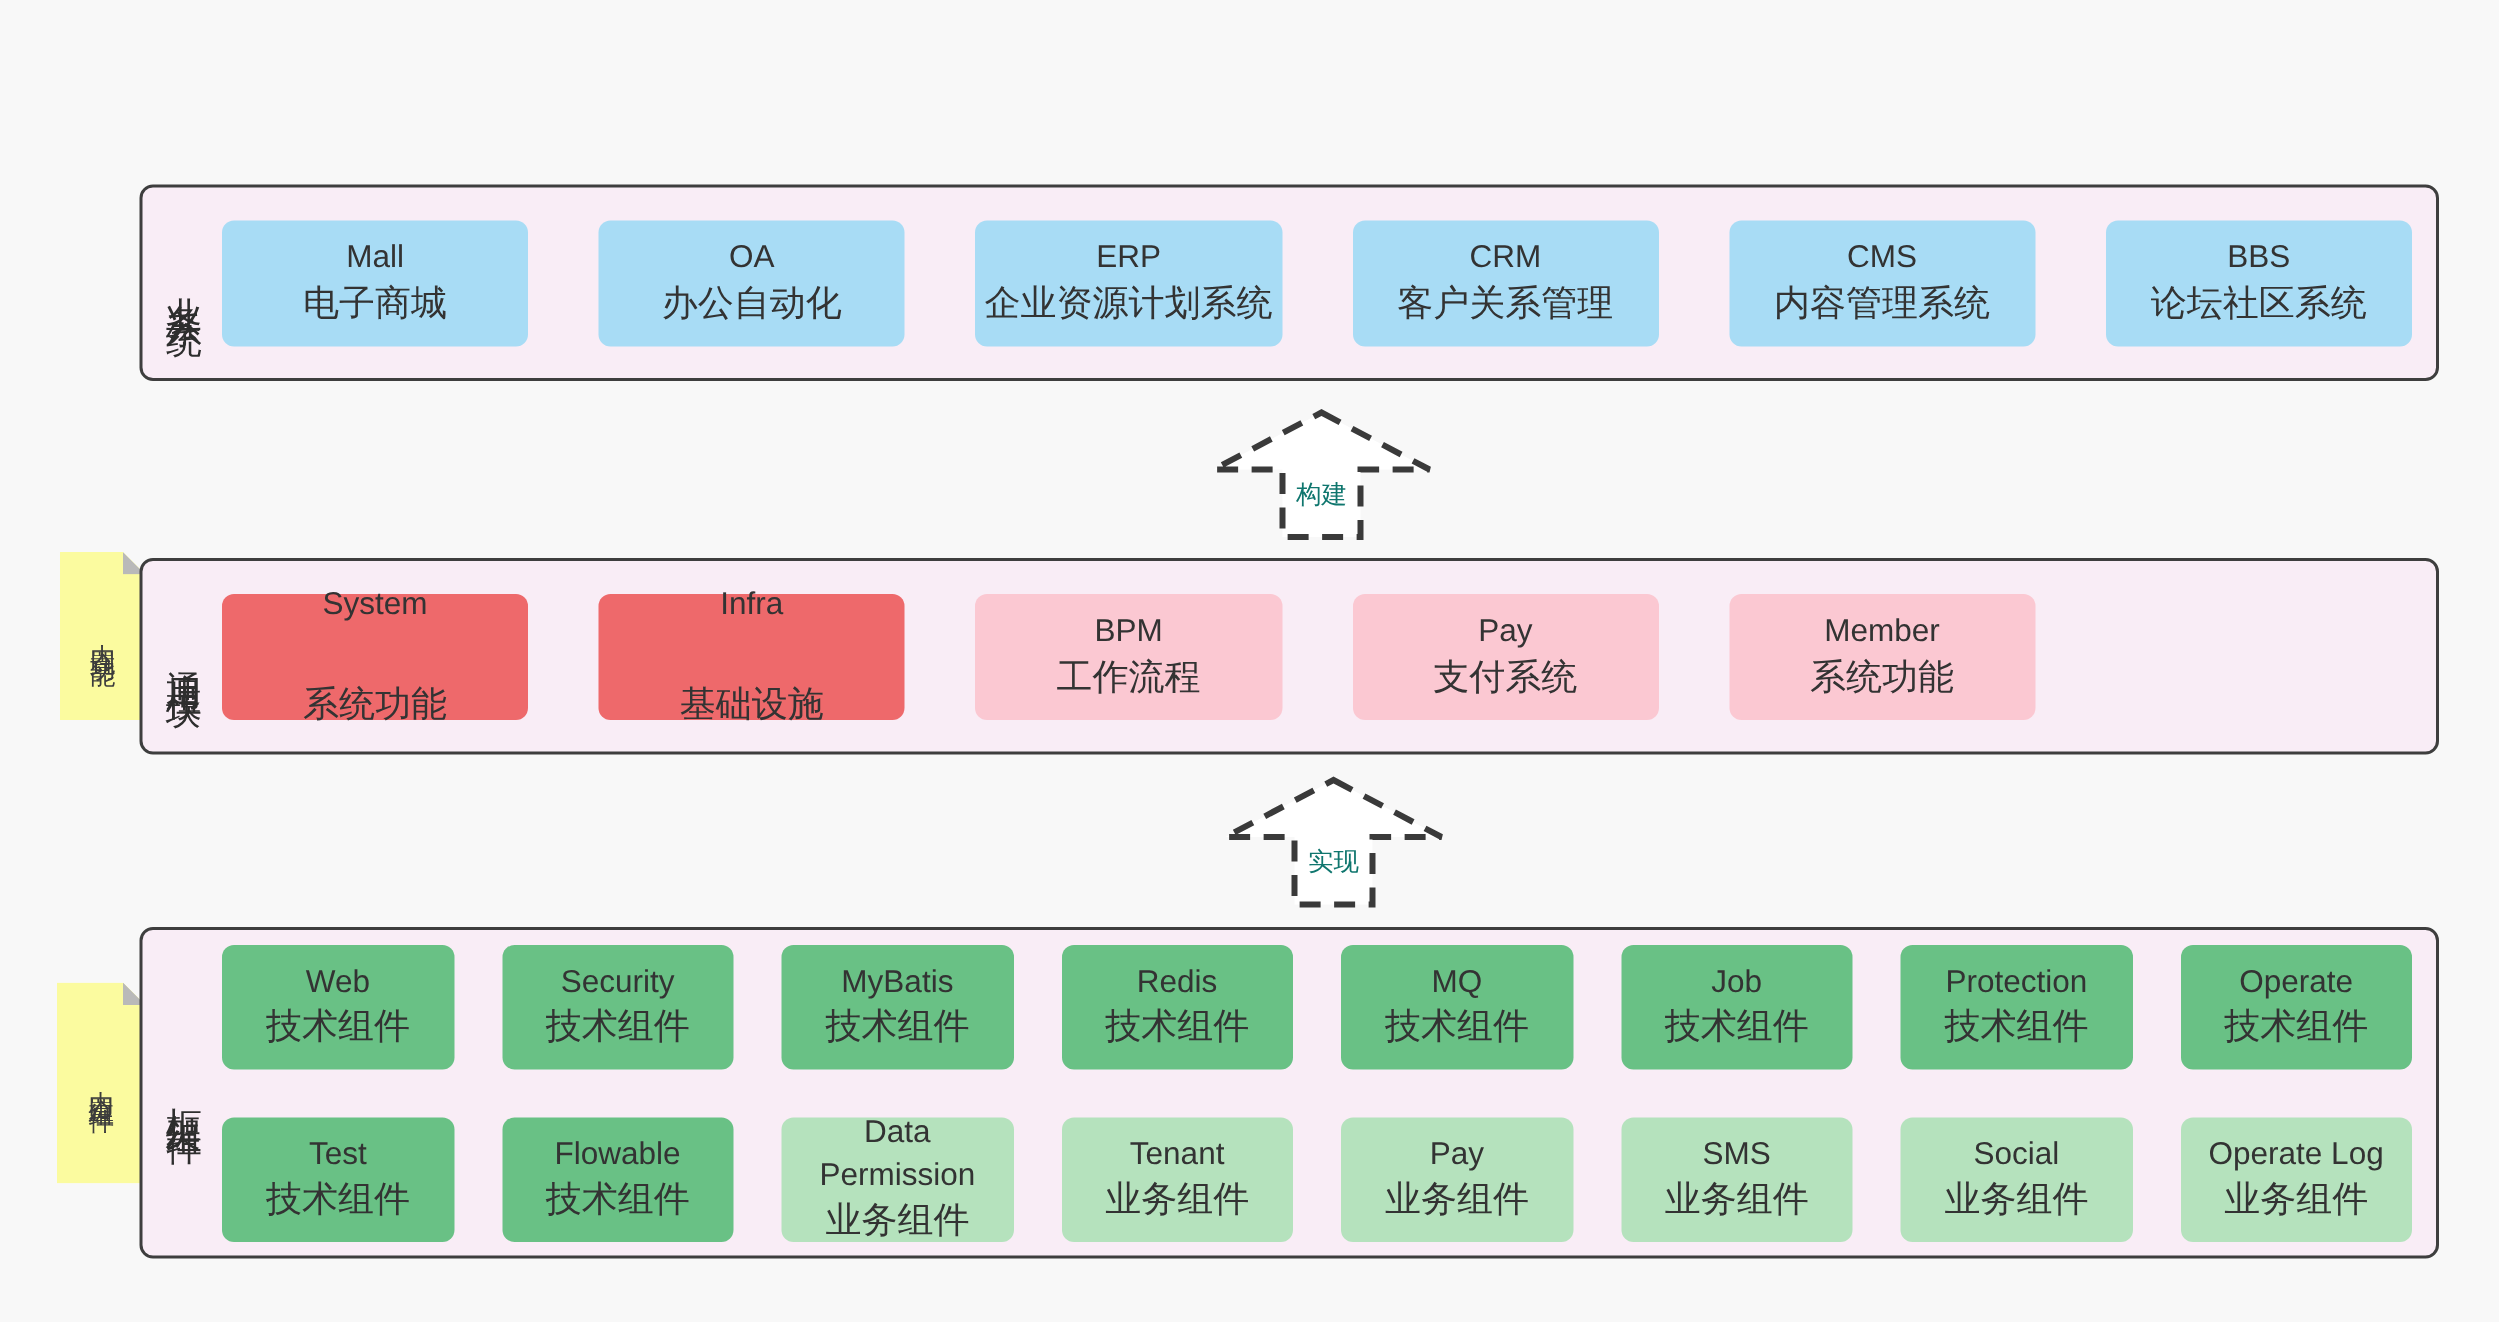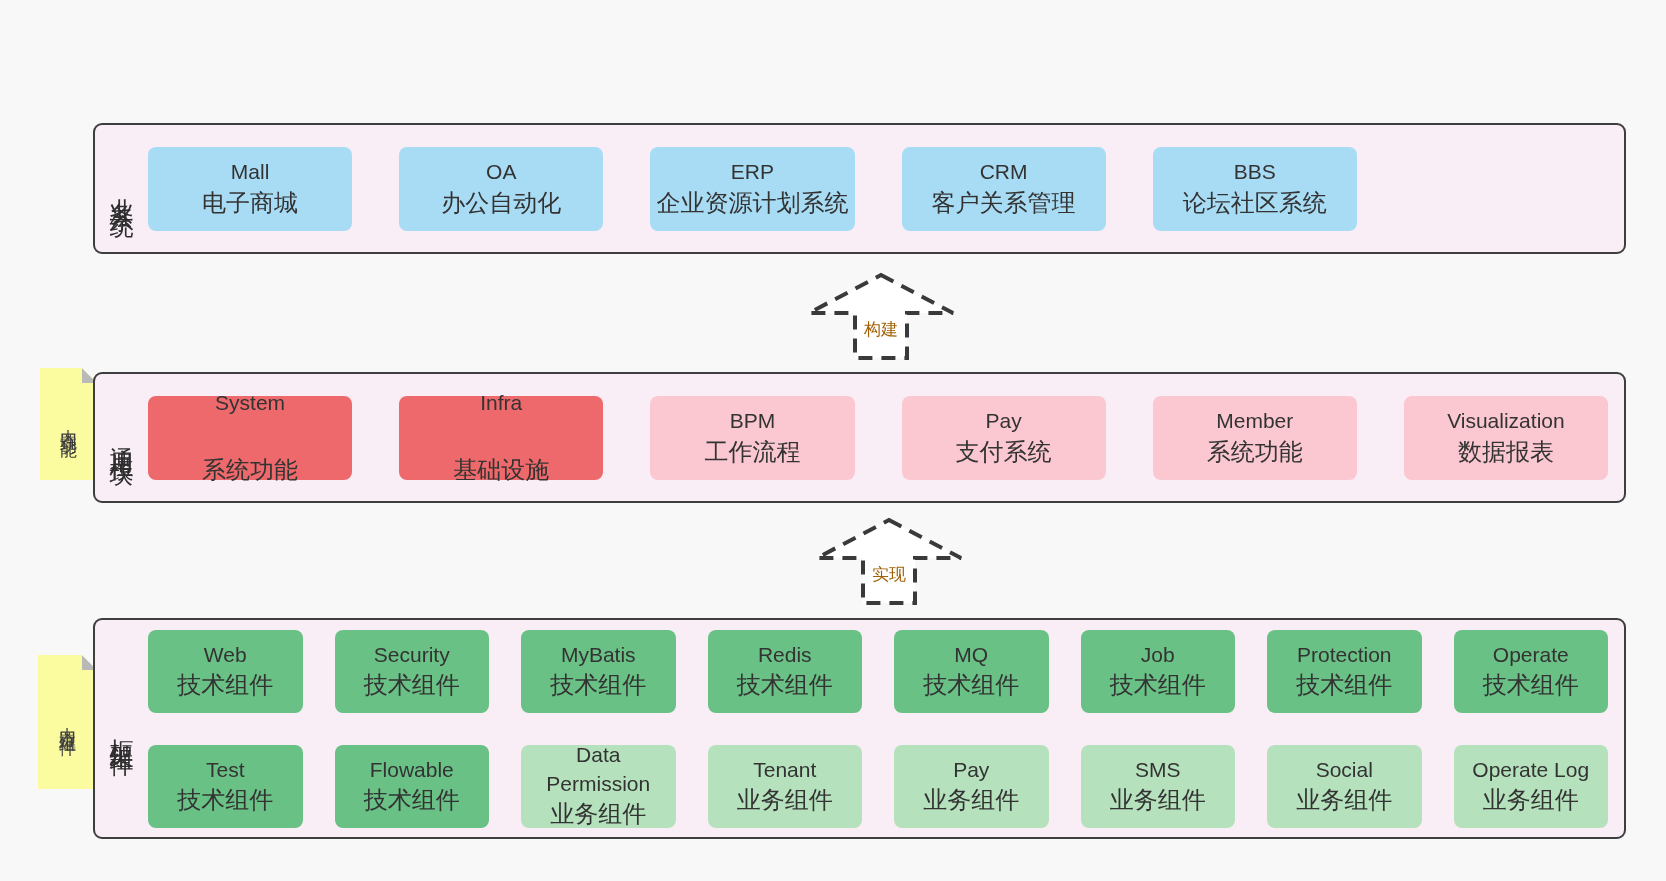--- a/index.html
+++ b/index.html
@@ -61,21 +61,21 @@
   }
   .sticky-mid{left:40px;top:368px;width:57px;height:112px;}
   .sticky-bot{left:38px;top:655px;width:59px;height:134px;}
   
   .arrow{position:absolute;width:150px;height:90px;}
   .arrow-1{left:806px;top:272px;}
   .arrow-2{left:814px;top:517px;}
   .arrow svg{display:block;width:150px;height:90px;}
   .arrow-label{
     position:absolute;left:50%;top:46px;transform:translateX(-50%);
-    background:#fff;padding:0 2px;font-size:17px;color:#a16207;white-space:nowrap;
+    background:#fff;padding:0 2px;font-size:17px;color:#0f766e;white-space:nowrap;
   }
 </style>
 </head>
 <body>
 
 <div class="sticky sticky-mid">
   <span class="fold"></span>
   <span class="sticky-label">内置功能</span>
 </div>
 <div class="sticky sticky-bot">
@@ -94,20 +94,24 @@
       <span class="en">OA</span>
       <span class="zh">办公自动化</span>
     </div>
     <div class="box blue">
       <span class="en">ERP</span>
       <span class="zh">企业资源计划系统</span>
     </div>
     <div class="box blue">
       <span class="en">CRM</span>
       <span class="zh">客户关系管理</span>
+    </div>
+    <div class="box blue">
+      <span class="en">CMS</span>
+      <span class="zh">内容管理系统</span>
     </div>
     <div class="box blue">
       <span class="en">BBS</span>
       <span class="zh">论坛社区系统</span>
     </div>
   </div>
 </div>
 
 <div class="arrow arrow-1">
   <svg viewBox="0 0 150 90">
@@ -132,24 +136,20 @@
       <span class="zh">工作流程</span>
     </div>
     <div class="box pink">
       <span class="en">Pay</span>
       <span class="zh">支付系统</span>
     </div>
     <div class="box pink">
       <span class="en">Member</span>
       <span class="zh">系统功能</span>
     </div>
-    <div class="box pink">
-      <span class="en">Visualization</span>
-      <span class="zh">数据报表</span>
-    </div>
   </div>
 </div>
 
 <div class="arrow arrow-2">
   <svg viewBox="0 0 150 90">
     <polygon points="75,3 147,41 101,41 101,86 49,86 49,41 3,41" fill="#ffffff" stroke="#3a3a3a" stroke-width="4" stroke-dasharray="14 9"></polygon>
   </svg>
   <span class="arrow-label">实现</span>
 </div>
 

